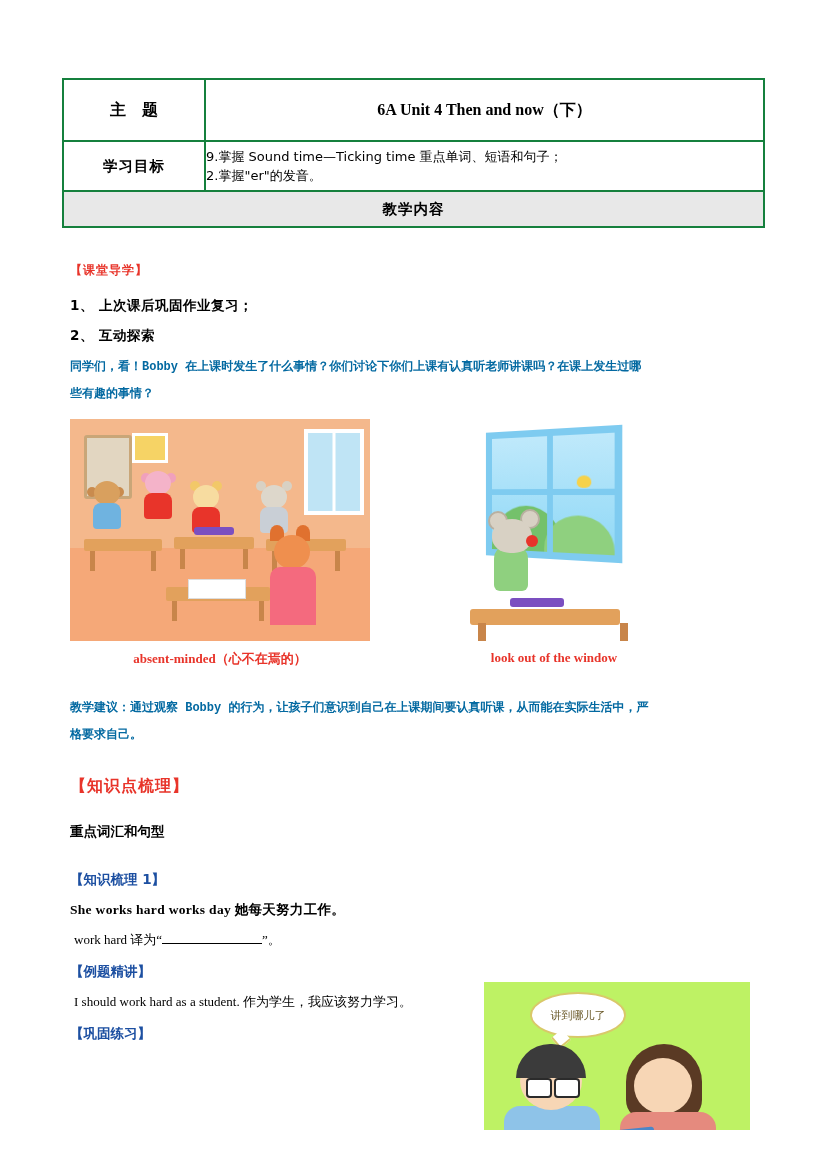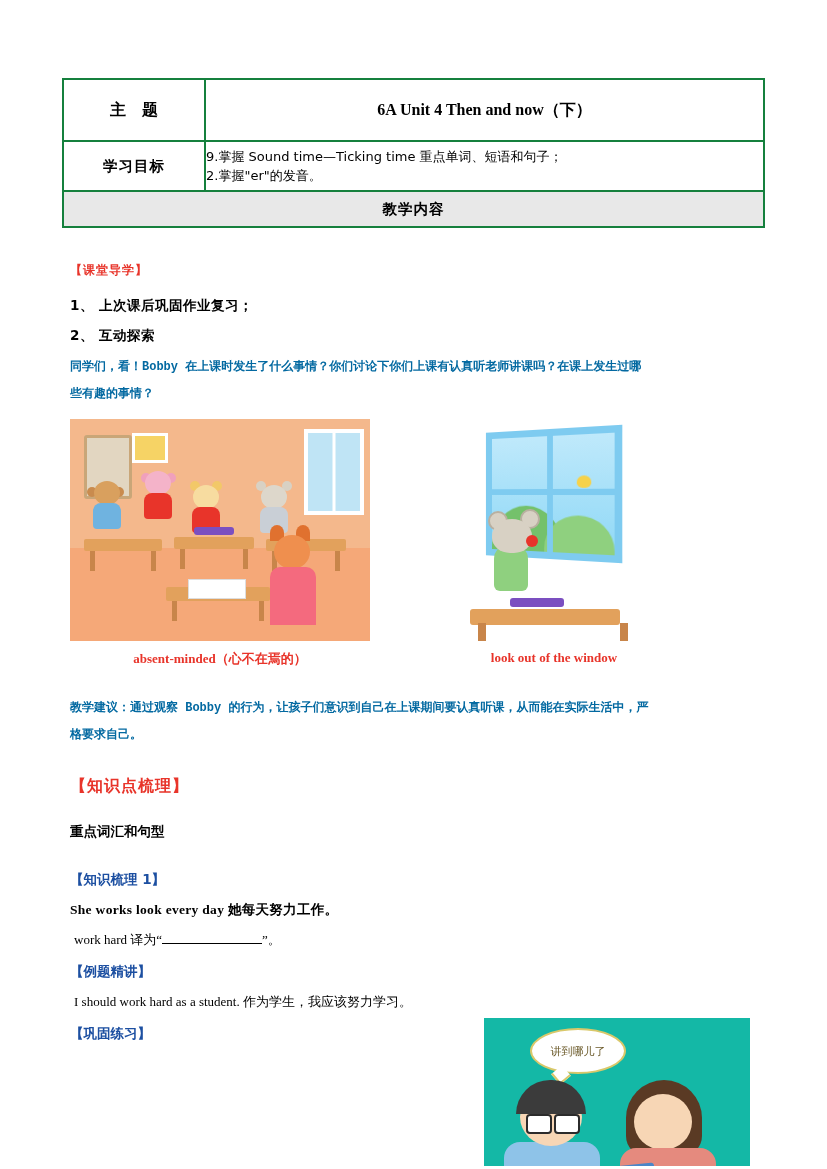--- a/index.html
+++ b/index.html
@@ -178,22 +178,22 @@
   }
   .wp-desk-leg { position:absolute; bottom:0; width:8px; height:18px; background:#c8854a; }
   .wp-pen { position:absolute; left:44px; bottom:34px; width:54px; height:9px; background:#7b4fc0; border-radius:3px; }
   .wp-mouse-body { position:absolute; left:28px; bottom:50px; width:34px; height:46px; background:#8fd07f; border-radius:14px 14px 6px 6px; }
   .wp-mouse-head { position:absolute; left:26px; bottom:88px; width:40px; height:34px; background:#d8d1c4; border-radius:50% 50% 45% 45%; }
   .wp-mouse-ear { position:absolute; width:16px; height:16px; border-radius:50%; background:#d8d1c4; border:2px solid #b9b0a0; }
   .wp-mouse-tongue { position:absolute; left:60px; bottom:94px; width:12px; height:12px; border-radius:50%; background:#e8342a; }
 
   
   .lesson-pic {
-    position:absolute; left:484px; top:1018px; width:266px; height:148px;
-    background:#14b8a6; overflow:hidden;
+    position:absolute; left:484px; top:982px; width:266px; height:148px;
+    background:#bef264; overflow:hidden;
   }
   .lp-bubble {
     position:absolute; left:46px; top:10px; width:92px; height:42px;
     background:#fff; border-radius:50%; border:2px solid #d9c86a;
     font-family:"DejaVu Sans", sans-serif; font-size:11px; color:#6b5a2a;
     display:flex; align-items:center; justify-content:center; text-align:center;
   }
   .lp-bubble:after{
     content:""; position:absolute; left:22px; top:38px; width:12px; height:12px;
     background:#fff; border-right:2px solid #d9c86a; border-bottom:2px solid #d9c86a;
@@ -352,21 +352,21 @@
 
     <div class="line-red" style="margin-top:30px;">教学建议：通过观察 Bobby 的行为，让孩子们意识到自己在上课期间要认真听课，从而能在实际生活中，严</div>
     <div class="line-red">格要求自己。</div>
 
     <div class="kp-title">【知识点梳理】</div>
 
     <div class="kp-sub" style="margin-top:26px;">重点词汇和句型</div>
 
     <div class="kp-box">【知识梳理 1】</div>
 
-    <div class="kp-sentence">She works look every day 她每天努力工作。</div>
+    <div class="kp-sentence">She works hard works day 她每天努力工作。</div>
 
     <div class="kp-fill">
       <span>work hard  译为“</span><span class="blank-line"></span><span>”。</span>
     </div>
 
     <div class="kp-box">【例题精讲】</div>
 
     <div class="kp-example">I should work hard as a student.    作为学生，我应该努力学习。</div>
 
     <div class="kp-box">【巩固练习】</div>

